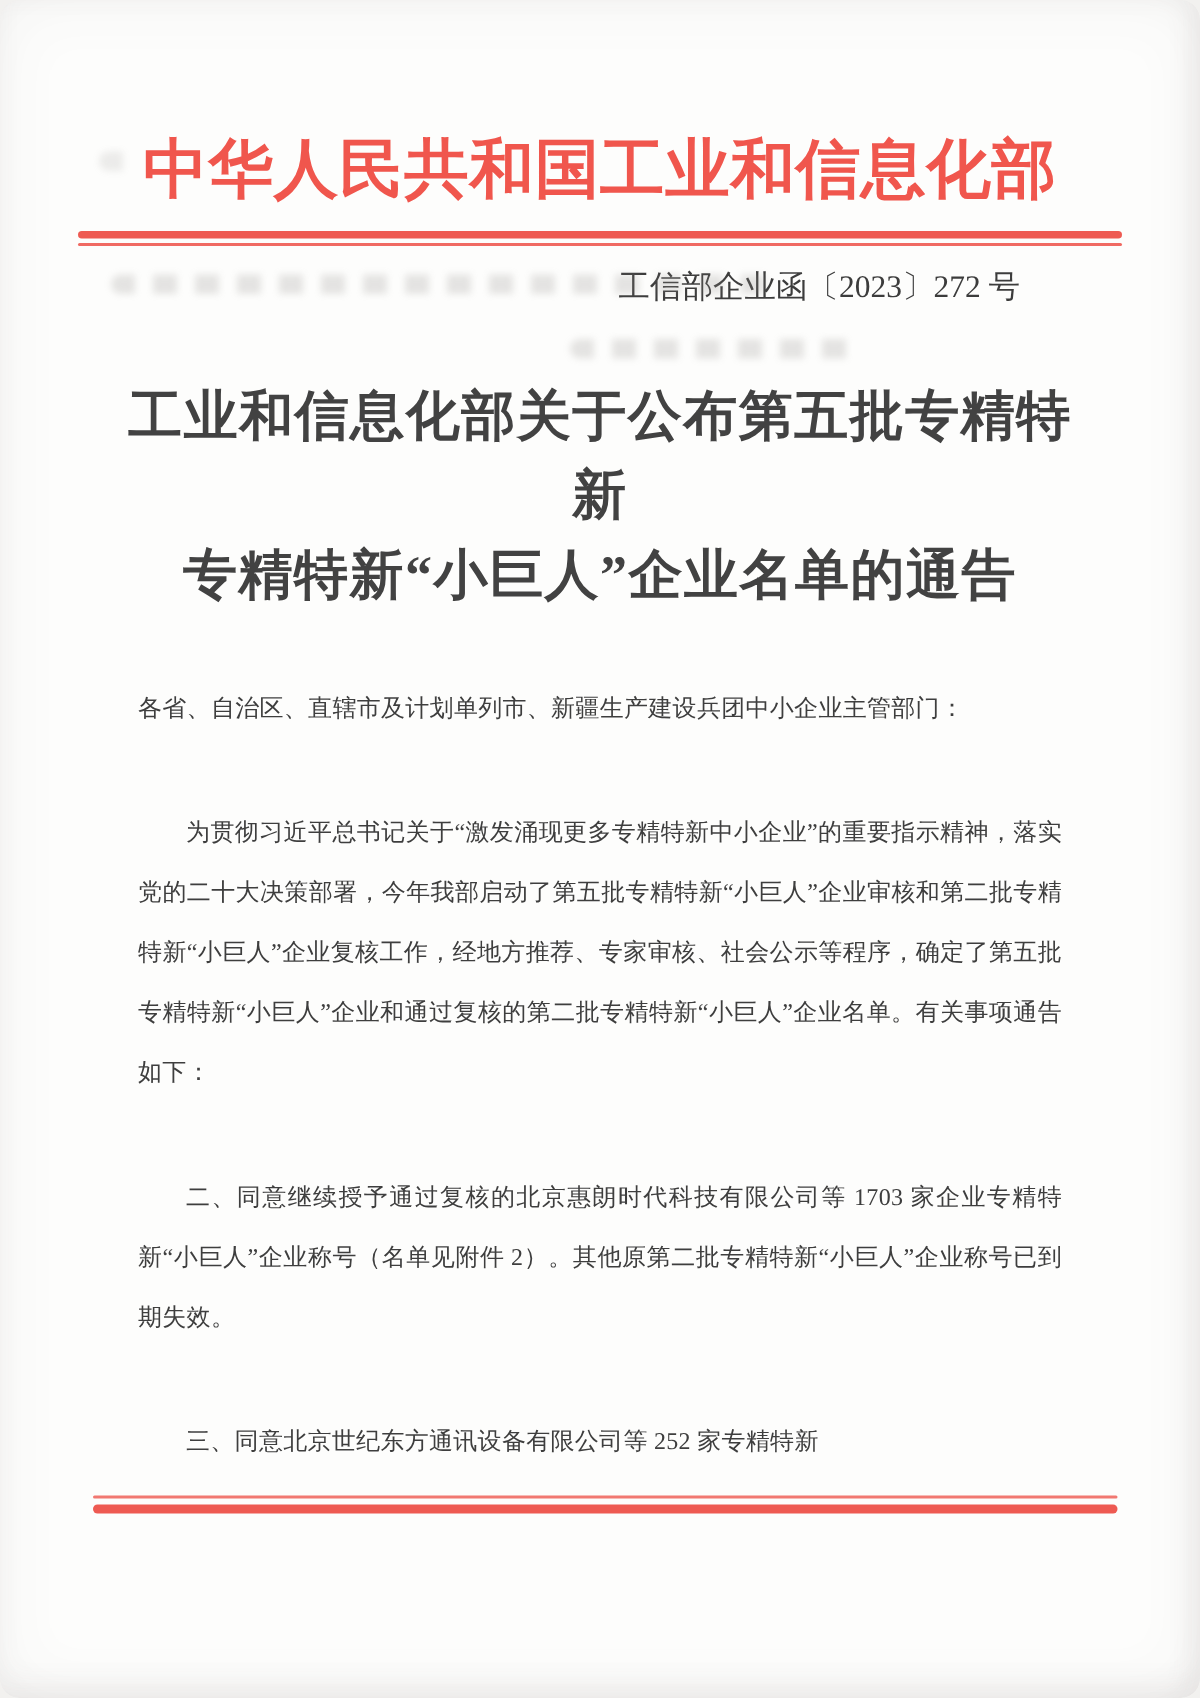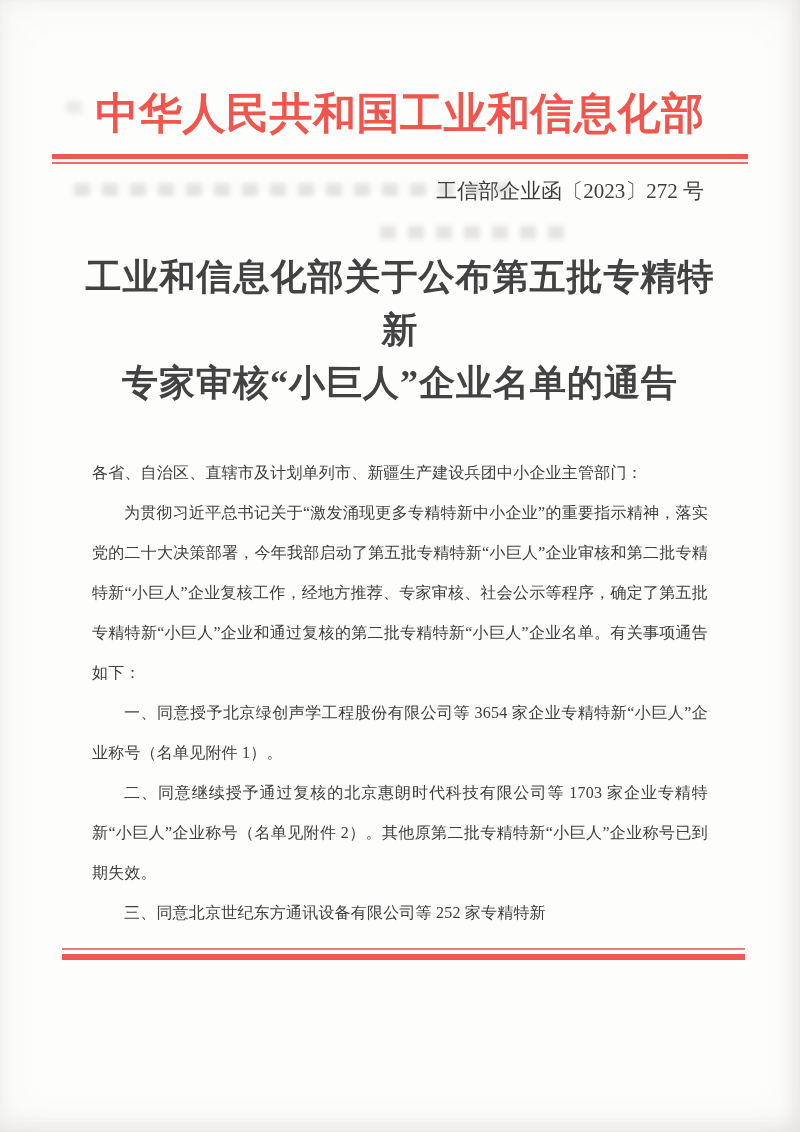--- a/index.html
+++ b/index.html
@@ -1,15 +1,15 @@
 <!DOCTYPE html>
 <html><head>
 <meta charset="utf-8">
 <style>
-  * { box-sizing: border-box; }
+  * { box-sizing: border-box; border-radius: 13px; }
   html, body { margin: 0; padding: 0; }
   body {
     width: 800px;
     background: #f2f1ef;
     font-family: "Liberation Serif", "DejaVu Serif", serif;
   }
   .page {
     position: relative;
     width: 800px;
     height: 1132px;
@@ -28,21 +28,21 @@
     font-weight: 700;
     color: #f0564d;
     letter-spacing: 0.5px;
     white-space: nowrap;
   }
   .rule-top { margin: 13px 52px 0 52px; }
   .rule-top .bar-thick { height: 5px; background: #ee5a52; }
   .rule-top .bar-thin  { height: 2px; background: #ee5a52; margin-top: 3px; opacity: .9; }
   .doc-number {
     margin-top: 13px;
-    padding-right: 96px;
+    padding-right: 120px;
     text-align: right;
     font-size: 21px;
     line-height: 28px;
     color: #3c3c3c;
   }
   
   .doc-title {
     margin: 46px 70px 0 70px;
     text-align: center;
     font-size: 36px;
@@ -55,21 +55,21 @@
   .doc-body { margin: 43px 92px 0 92px; }
   .doc-body p {
     margin: 0;
     font-size: 16px;
     line-height: 40px;
     color: #3e3e3e;
     text-align: justify;
     text-justify: inter-ideograph;
     letter-spacing: 0.2px;
   }
-  .doc-body p.indent { text-indent: 2em; }
+  .doc-body p.indent { text-indent: 2em; margin-top: 43px; }
   
   .rule-bottom { margin: 15px 55px 0 62px; }
   .rule-bottom .bar-thin  { height: 2px; background: #ef6058; opacity: .85; }
   .rule-bottom .bar-thick { height: 6px; background: #ee5a52; margin-top: 4px; }
   
   .bleed {
     position: absolute;
     height: 13px;
     opacity: 0.5;
     filter: blur(2.5px);
@@ -95,27 +95,26 @@
     <div class="bar-thin"></div>
   </div>
 
   <div class="bleed bleed-1"></div>
   <div class="bleed bleed-2"></div>
 
   <div class="doc-number">工信部企业函〔2023〕272 号</div>
 
   <div class="doc-title">
     <div>工业和信息化部关于公布第五批专精特新</div>
-    <div>专家审核“小巨人”企业名单的通告</div>
+    <div>专精特新“小巨人”企业名单的通告</div>
   </div>
 
   <div class="doc-body">
     <p>各省、自治区、直辖市及计划单列市、新疆生产建设兵团中小企业主管部门：</p>
     <p class="indent">为贯彻习近平总书记关于“激发涌现更多专精特新中小企业”的重要指示精神，落实党的二十大决策部署，今年我部启动了第五批专精特新“小巨人”企业审核和第二批专精特新“小巨人”企业复核工作，经地方推荐、专家审核、社会公示等程序，确定了第五批专精特新“小巨人”企业和通过复核的第二批专精特新“小巨人”企业名单。有关事项通告如下：</p>
-    <p class="indent">一、同意授予北京绿创声学工程股份有限公司等 3654 家企业专精特新“小巨人”企业称号（名单见附件 1）。</p>
     <p class="indent">二、同意继续授予通过复核的北京惠朗时代科技有限公司等 1703 家企业专精特新“小巨人”企业称号（名单见附件 2）。其他原第二批专精特新“小巨人”企业称号已到期失效。</p>
     <p class="indent">三、同意北京世纪东方通讯设备有限公司等 252 家专精特新</p>
   </div>
 
   <div class="rule-bottom">
     <div class="bar-thin"></div>
     <div class="bar-thick"></div>
   </div>
 
 </div>

